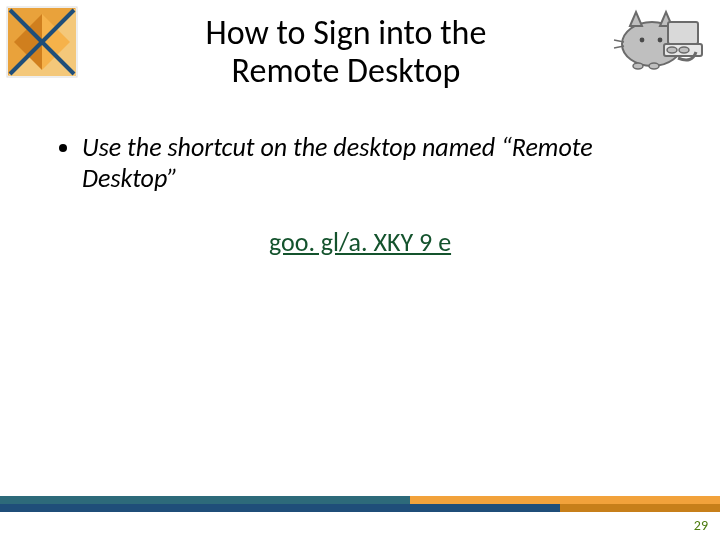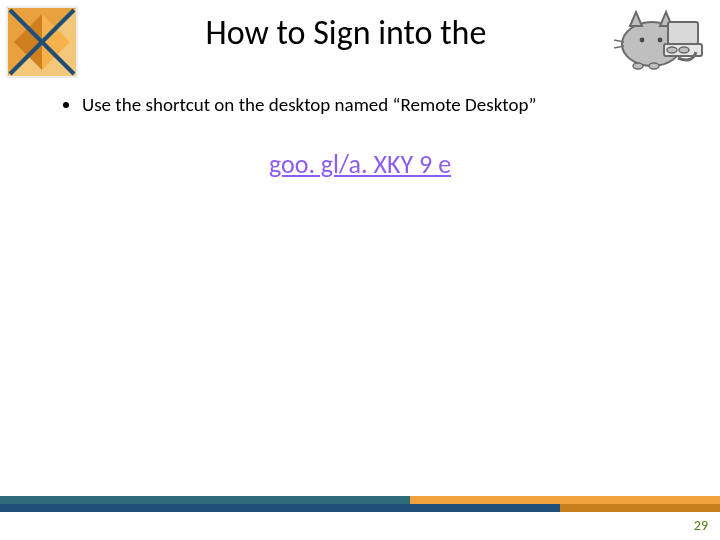--- a/index.html
+++ b/index.html
@@ -47,33 +47,34 @@
     line-height: 1.12;
     color: #000;
   }
   .body {
     padding: 36px 54px 0 54px;
   }
   ul.bullets {
     list-style: disc;
     margin: 0;
     padding-left: 28px;
-    font-size: 19px;
+    font-size: 26px;
     line-height: 1.18;
+    font-style: italic;
   }
   ul.bullets li {
     margin-bottom: 32px;
   }
   .link-row {
     text-align: center;
     font-size: 26px;
     margin: 16px 0 36px 0;
   }
   .link-row a {
-    color: #8b5cf6;
+    color: #14532d;
     text-decoration: underline;
   }
   .footer-bar {
     position: absolute;
     left: 0;
     bottom: 26px;
     width: 720px;
     height: 18px;
   }
   .footer-bar .teal {
@@ -146,20 +147,21 @@
         <ellipse cx="62" cy="48" rx="5" ry="3" fill="#bfbfbf" stroke="#6b6b6b" stroke-width="1.5"></ellipse>
         <ellipse cx="74" cy="48" rx="5" ry="3" fill="#bfbfbf" stroke="#6b6b6b" stroke-width="1.5"></ellipse>
 
         <ellipse cx="28" cy="64" rx="5" ry="3" fill="#bfbfbf" stroke="#6b6b6b" stroke-width="1.5"></ellipse>
         <ellipse cx="44" cy="64" rx="5" ry="3" fill="#bfbfbf" stroke="#6b6b6b" stroke-width="1.5"></ellipse>
       </svg>
     </span>
 
     <h1 class="title">
       <span>How to Sign into the</span><br>
+      <span>Remote Desktop</span>
     </h1>
   </div>
 
   <div class="body">
     <ul class="bullets">
       <li>
         <span>Use the shortcut on the desktop named “Remote Desktop”</span>
       </li>
     </ul>
 

